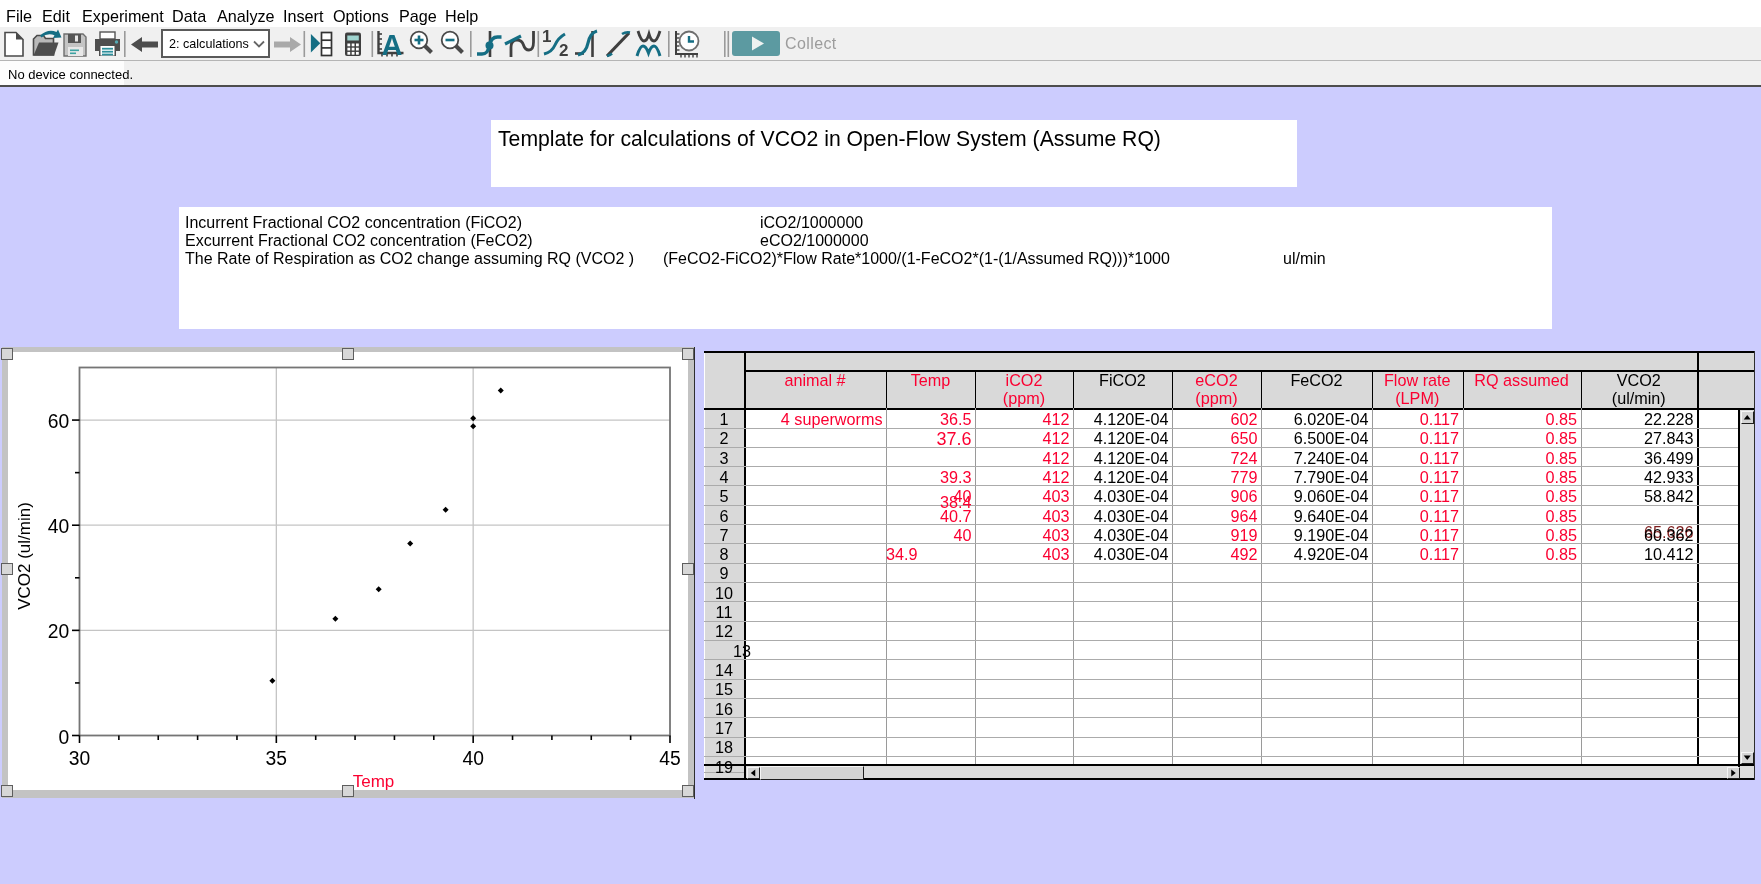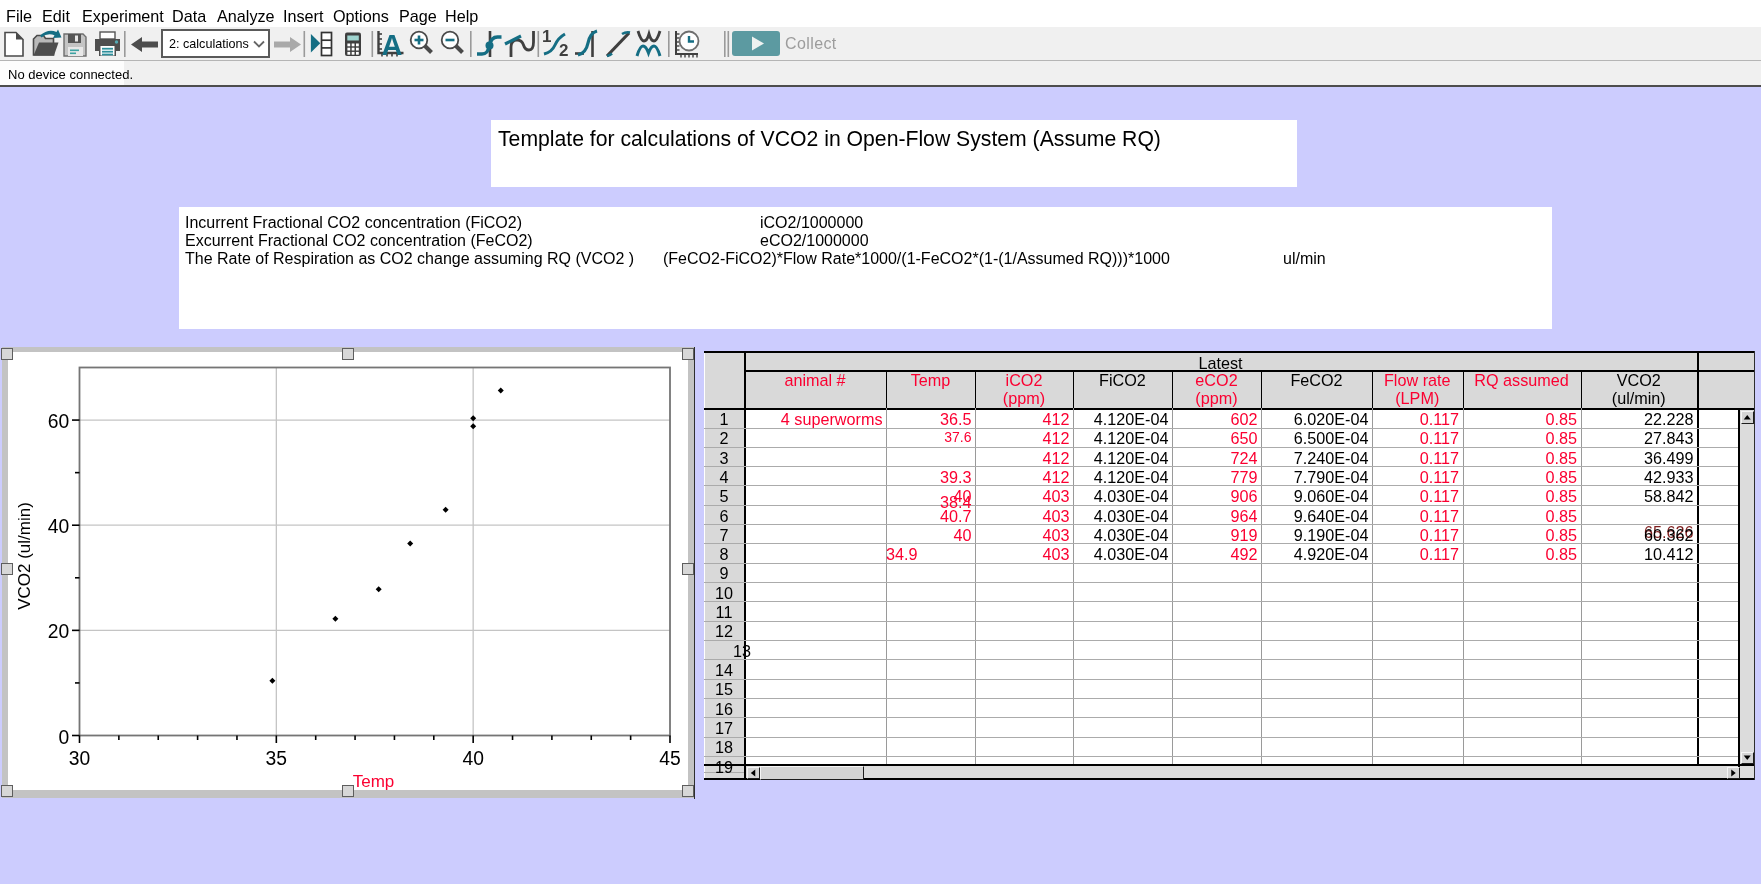--- a/index.html
+++ b/index.html
@@ -236,21 +236,20 @@
 <div class="abs" style="left:0;top:250.40px;width:1034px;height:1px;background:#ababab;"></div>
 <div class="abs" style="left:0;top:269.72px;width:1034px;height:1px;background:#ababab;"></div>
 <div class="abs" style="left:0;top:289.04px;width:1034px;height:1px;background:#ababab;"></div>
 <div class="abs" style="left:0;top:308.36px;width:1034px;height:1px;background:#ababab;"></div>
 <div class="abs" style="left:0;top:327.68px;width:1034px;height:1px;background:#ababab;"></div>
 <div class="abs" style="left:0;top:347.00px;width:1034px;height:1px;background:#ababab;"></div>
 <div class="abs" style="left:0;top:366.32px;width:1034px;height:1px;background:#ababab;"></div>
 <div class="abs" style="left:0;top:385.64px;width:1034px;height:1px;background:#ababab;"></div>
 <div class="abs" style="left:0;top:404.96px;width:1034px;height:1px;background:#ababab;"></div>
 <div class="abs" style="left:0;top:420.8px;width:40px;height:1px;background:#ababab;"></div>
-<span class="abs" style="left:40px;top:2.8px;width:953px;text-align:center;font-size:16.2px;color:#000;">Latest</span>
 <span class="abs" style="left:40px;top:20.0px;width:142px;text-align:center;font-size:16.2px;color:#fb0031;">animal #</span>
 <span class="abs" style="left:182px;top:20.0px;width:89px;text-align:center;font-size:16.2px;color:#fb0031;">Temp</span>
 <span class="abs" style="left:271px;top:20.0px;width:98px;text-align:center;font-size:16.2px;color:#fb0031;">iCO2</span>
 <span class="abs" style="left:271px;top:38.3px;width:98px;text-align:center;font-size:16.2px;color:#fb0031;">(ppm)</span>
 <span class="abs" style="left:369px;top:20.0px;width:99px;text-align:center;font-size:16.2px;color:#000;">FiCO2</span>
 <span class="abs" style="left:468px;top:20.0px;width:89px;text-align:center;font-size:16.2px;color:#fb0031;">eCO2</span>
 <span class="abs" style="left:468px;top:38.3px;width:89px;text-align:center;font-size:16.2px;color:#fb0031;">(ppm)</span>
 <span class="abs" style="left:557px;top:20.0px;width:111px;text-align:center;font-size:16.2px;color:#000;">FeCO2</span>
 <span class="abs" style="left:668px;top:20.0px;width:90.5px;text-align:center;font-size:16.2px;color:#fb0031;">Flow rate</span>
 <span class="abs" style="left:668px;top:38.3px;width:90.5px;text-align:center;font-size:16.2px;color:#fb0031;">(LPM)</span>
@@ -278,21 +277,21 @@
 <span class="abs" style="left:0;top:406.66px;width:40px;text-align:center;font-size:16.2px;color:#000;">19</span>
 <span class="abs" style="left:40px;top:58.90px;width:138.5px;text-align:right;font-size:16.2px;color:#fb0031;">4 superworms</span>
 <span class="abs" style="left:182px;top:58.90px;width:85.5px;text-align:right;font-size:16.2px;color:#fb0031;">36.5</span>
 <span class="abs" style="left:271px;top:58.90px;width:94.5px;text-align:right;font-size:16.2px;color:#fb0031;">412</span>
 <span class="abs" style="left:369px;top:58.90px;width:95.5px;text-align:right;font-size:16.2px;color:#000;">4.120E-04</span>
 <span class="abs" style="left:468px;top:58.90px;width:85.5px;text-align:right;font-size:16.2px;color:#fb0031;">602</span>
 <span class="abs" style="left:557px;top:58.90px;width:107.5px;text-align:right;font-size:16.2px;color:#000;">6.020E-04</span>
 <span class="abs" style="left:668px;top:58.90px;width:87.0px;text-align:right;font-size:16.2px;color:#fb0031;">0.117</span>
 <span class="abs" style="left:758.5px;top:58.90px;width:114.5px;text-align:right;font-size:16.2px;color:#fb0031;">0.85</span>
 <span class="abs" style="left:876.5px;top:58.90px;width:113.0px;text-align:right;font-size:16.2px;color:#000;">22.228</span>
-<span class="abs" style="left:182px;top:78.22px;width:85.5px;text-align:right;font-size:14px;color:#fb0031;">37.6</span>
+<span class="abs" style="left:182px;top:78.22px;width:85.5px;text-align:right;font-size:18px;color:#fb0031;">37.6</span>
 <span class="abs" style="left:271px;top:78.22px;width:94.5px;text-align:right;font-size:16.2px;color:#fb0031;">412</span>
 <span class="abs" style="left:369px;top:78.22px;width:95.5px;text-align:right;font-size:16.2px;color:#000;">4.120E-04</span>
 <span class="abs" style="left:468px;top:78.22px;width:85.5px;text-align:right;font-size:16.2px;color:#fb0031;">650</span>
 <span class="abs" style="left:557px;top:78.22px;width:107.5px;text-align:right;font-size:16.2px;color:#000;">6.500E-04</span>
 <span class="abs" style="left:668px;top:78.22px;width:87.0px;text-align:right;font-size:16.2px;color:#fb0031;">0.117</span>
 <span class="abs" style="left:758.5px;top:78.22px;width:114.5px;text-align:right;font-size:16.2px;color:#fb0031;">0.85</span>
 <span class="abs" style="left:876.5px;top:78.22px;width:113.0px;text-align:right;font-size:16.2px;color:#000;">27.843</span>
 <span class="abs" style="left:182px;top:97.54px;width:85.5px;text-align:right;font-size:16.2px;color:#fb0031;margin-top:44px;">38.4</span>
 <span class="abs" style="left:271px;top:97.54px;width:94.5px;text-align:right;font-size:16.2px;color:#fb0031;">412</span>
 <span class="abs" style="left:369px;top:97.54px;width:95.5px;text-align:right;font-size:16.2px;color:#000;">4.120E-04</span>

